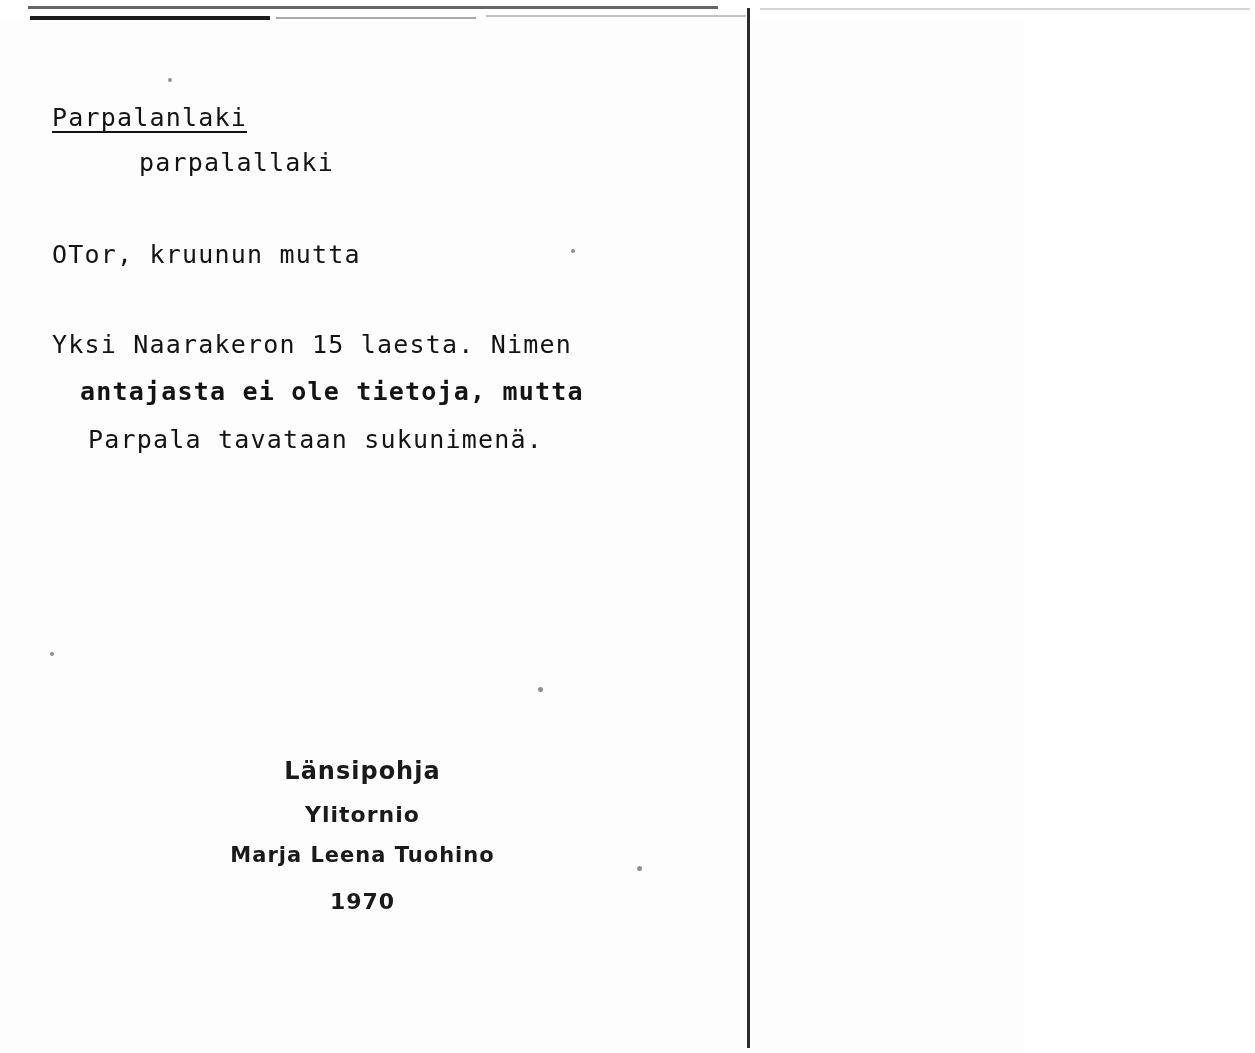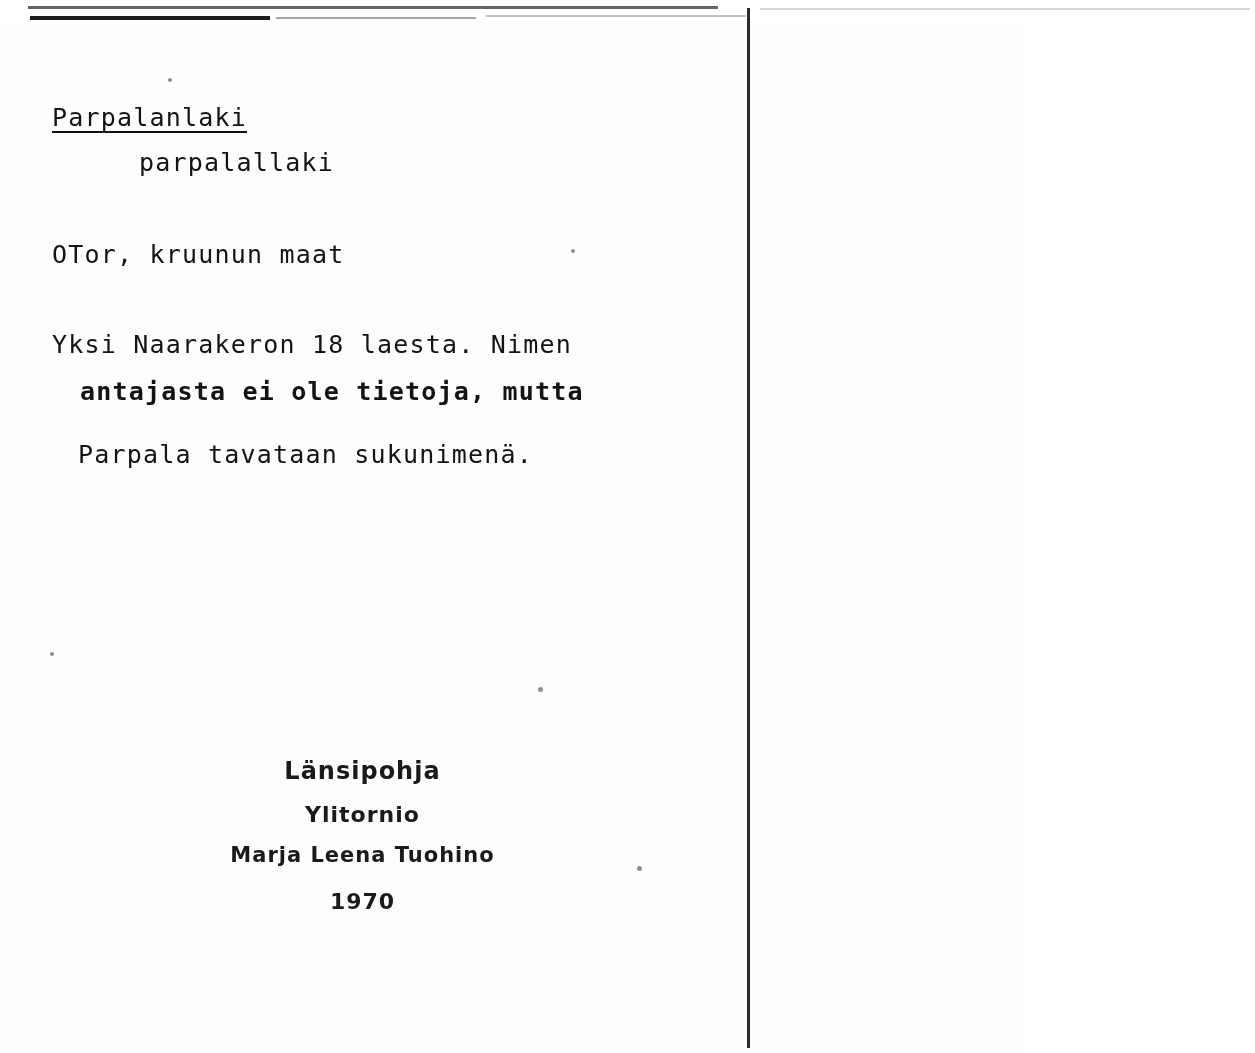--- a/index.html
+++ b/index.html
@@ -117,23 +117,22 @@
   #body-l1 {
     left: 52px;
     top: 332px;
   }
   #body-l2 {
     left: 80px;
     top: 379px;
     font-weight: bold;
   }
   #body-l3 {
-    left: 78px;
+    left: 88px;
     top: 427px;
-    margin-top: 15px;
   }
 
   
   .stamp {
     position: absolute;
     width: 745px;
     text-align: center;
     font-family: "DejaVu Sans", sans-serif;
     font-weight: bold;
     color: #1a1a1a;
@@ -181,23 +180,23 @@
     <div class="rule-d"></div>
     <div class="rule-e"></div>
   </div>
 
   <div class="divider"></div>
 
   <div class="typed" id="headword">Parpalanlaki</div>
 
   <div class="typed" id="pronunciation">parpalallaki</div>
 
-  <div class="typed" id="source-line">OTor, kruunun maat</div>
-
-  <div class="typed" id="body-l1">Yksi Naarakeron 18 laesta. Nimen</div>
+  <div class="typed" id="source-line">OTor, kruunun mutta</div>
+
+  <div class="typed" id="body-l1">Yksi Naarakeron 15 laesta. Nimen</div>
   <div class="typed" id="body-l2">antajasta ei ole tietoja, mutta</div>
   <div class="typed" id="body-l3">Parpala tavataan sukunimenä.</div>
 
   <div class="stamp" id="stamp-region">Länsipohja</div>
   <div class="stamp" id="stamp-parish">Ylitornio</div>
   <div class="stamp" id="stamp-collector">Marja Leena Tuohino</div>
   <div class="stamp" id="stamp-year">1970</div>
 
   <div class="speck" style="left:168px; top:78px; width:4px; height:4px;"></div>
   <div class="speck" style="left:571px; top:249px; width:4px; height:4px;"></div>

